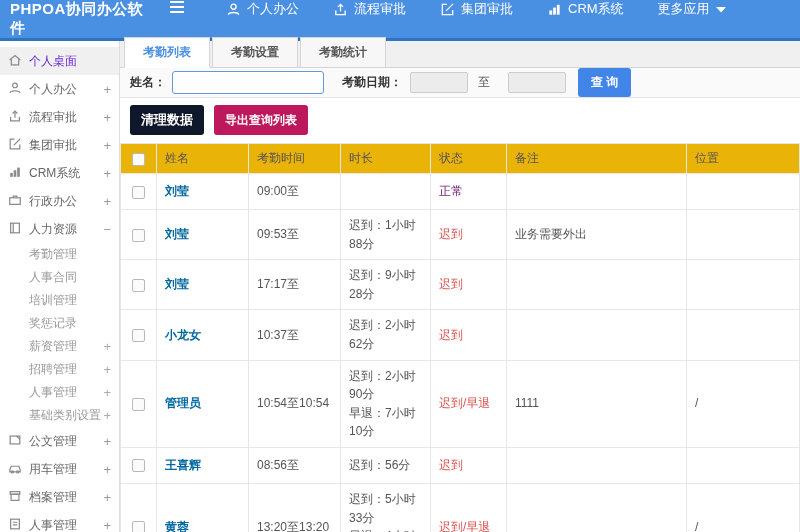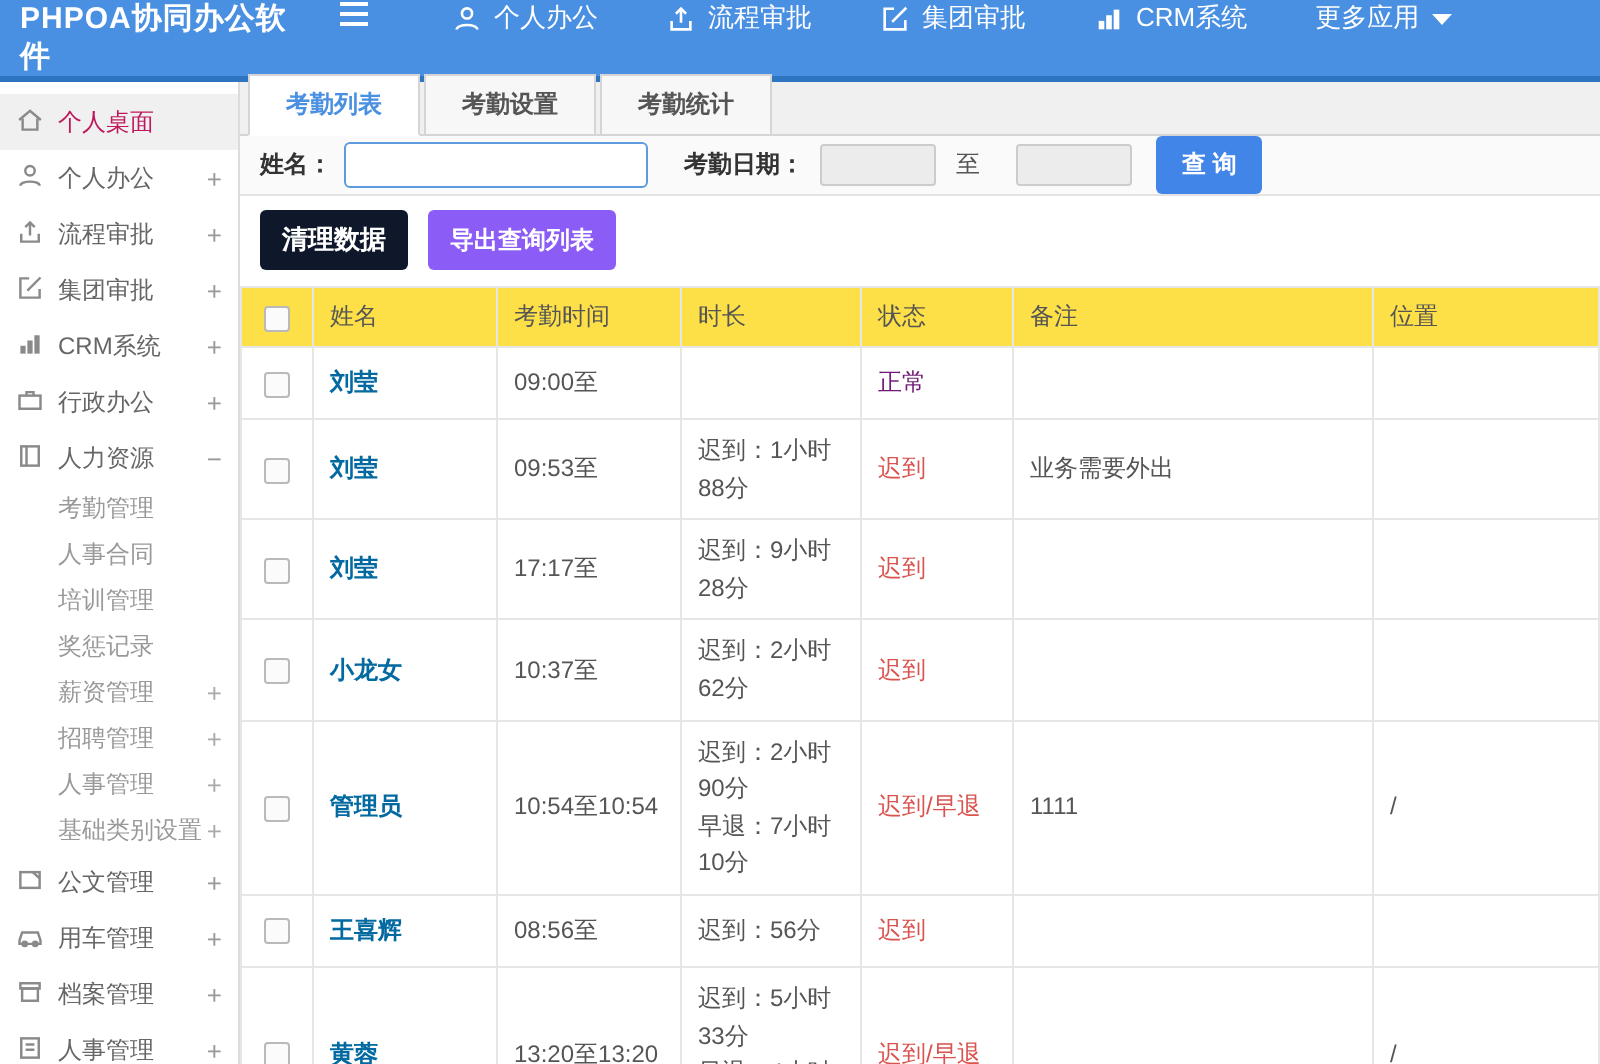--- a/index.html
+++ b/index.html
@@ -9,46 +9,46 @@
   .topbar { height:38px; background:#4a90e2; display:flex; align-items:flex-start; color:#fff; }
   .logo { font-size:15px; font-weight:bold; padding:0 10px; width:162px; letter-spacing:.5px; }
   .hamburger { width:30px; display:flex; align-items:center; justify-content:center; cursor:pointer; }
   .nav-item { display:flex; align-items:center; gap:6px; font-size:13px; margin-left:34px; cursor:pointer; }
   .nav-item svg { display:block; }
   .accent { height:3px; background:#2f74c0; width:100%; }
   
   .layout { display:flex; height:491px; }
   .sidebar { width:121px; background:#fff; border-right:1px solid #dcdcdc; overflow:hidden; padding-top:6px; }
   .s-item { display:flex; align-items:center; gap:7px; padding:0 8px; height:28px; font-size:12px; color:#666; cursor:pointer; }
-  .s-item.active { background:#f0f0f0; color:#be185d; }
+  .s-item.active { background:#f0f0f0; color:#6d28d9; }
   .s-item .expand { margin-left:auto; color:#999; font-size:13px; }
   .s-item svg { flex:0 0 auto; color:#8a8a8a; }
   .s-sub { padding:0 8px 0 29px; height:23px; display:flex; align-items:center; font-size:12px; color:#999; cursor:pointer; }
   .s-sub .expand { margin-left:auto; color:#aaa; font-size:13px; }
   
   .content { flex:1; display:flex; flex-direction:column; background:#fff; }
   .tabbar { height:27px; background:#f0f0f0; border-bottom:1px solid #d5d5d5; display:flex; align-items:flex-end; padding-left:4px; }
   .tab { font-size:12px; font-weight:bold; color:#555; background:#f7f7f7; border:1px solid #d5d5d5;
     padding:6px 18px; margin-right:2px; margin-bottom:-1px; cursor:pointer; }
   .tab.active { background:#fff; color:#4a90e2; border-bottom-color:#fff; }
   .filterbar { height:38px; background:#fafafa; border-bottom:1px solid #e3e3e3; display:flex; align-items:center; padding:0 10px; font-size:12px; color:#333; }
   .filterbar label { font-weight:bold; }
   .inp-name { width:152px; height:23px; margin-left:6px; border:1px solid #5d9bdc; border-radius:3px; padding:0 6px; font-size:12px; outline:none; }
   .lbl-date { margin-left:18px; }
   .inp-date { width:58px; height:21px; margin-left:8px; border:1px solid #ccc; background:#ececec; border-radius:2px; }
   .to { margin:0 10px; color:#555; }
   .btn-query { margin-left:12px; background:#4285e8; color:#fff; border:none; border-radius:3px;
     font-size:12px; font-weight:bold; padding:6px 13px; cursor:pointer;text-align:center; }
   .actionbar { padding:7px 10px 8px; background:#fff; display:flex; gap:10px; }
   .btn-clear { background:#0f172a; color:#fff; border:none; border-radius:3px; font-size:13px; font-weight:bold; padding:6px 11px; cursor:pointer; }
-  .btn-export { background:#8b5cf6; color:#fff; border:none; border-radius:3px; font-size:12px; font-weight:bold; padding:6px 11px; cursor:pointer; }
+  .btn-export { background:#be185d; color:#fff; border:none; border-radius:3px; font-size:12px; font-weight:bold; padding:6px 11px; cursor:pointer; }
   
   table { border-collapse:collapse; width:679px; table-layout:fixed; font-size:12px; }
   th, td { border:1px solid #e6e6e6; padding:6px 8px; text-align:left; vertical-align:middle; }
-  th { background:#fde047; color:#555; font-weight:normal; height:26px; }
+  th { background:#eab308; color:#555; font-weight:normal; height:26px; }
   td { height:36px; color:#555; line-height:1.55; }
   tr { background:#fff; }
   .c-cb, .h-cb { text-align:center; }
   .cb { display:inline-block; width:13px; height:13px; border:1px solid #b9b9b9; background:#fbfbfb; border-radius:2px; cursor:pointer; vertical-align:middle; }
   .name a { color:#0369a1; text-decoration:none; cursor:pointer;font-weight:bold; }
 </style>
 </head>
 <body>
 
 <div class="topbar">

